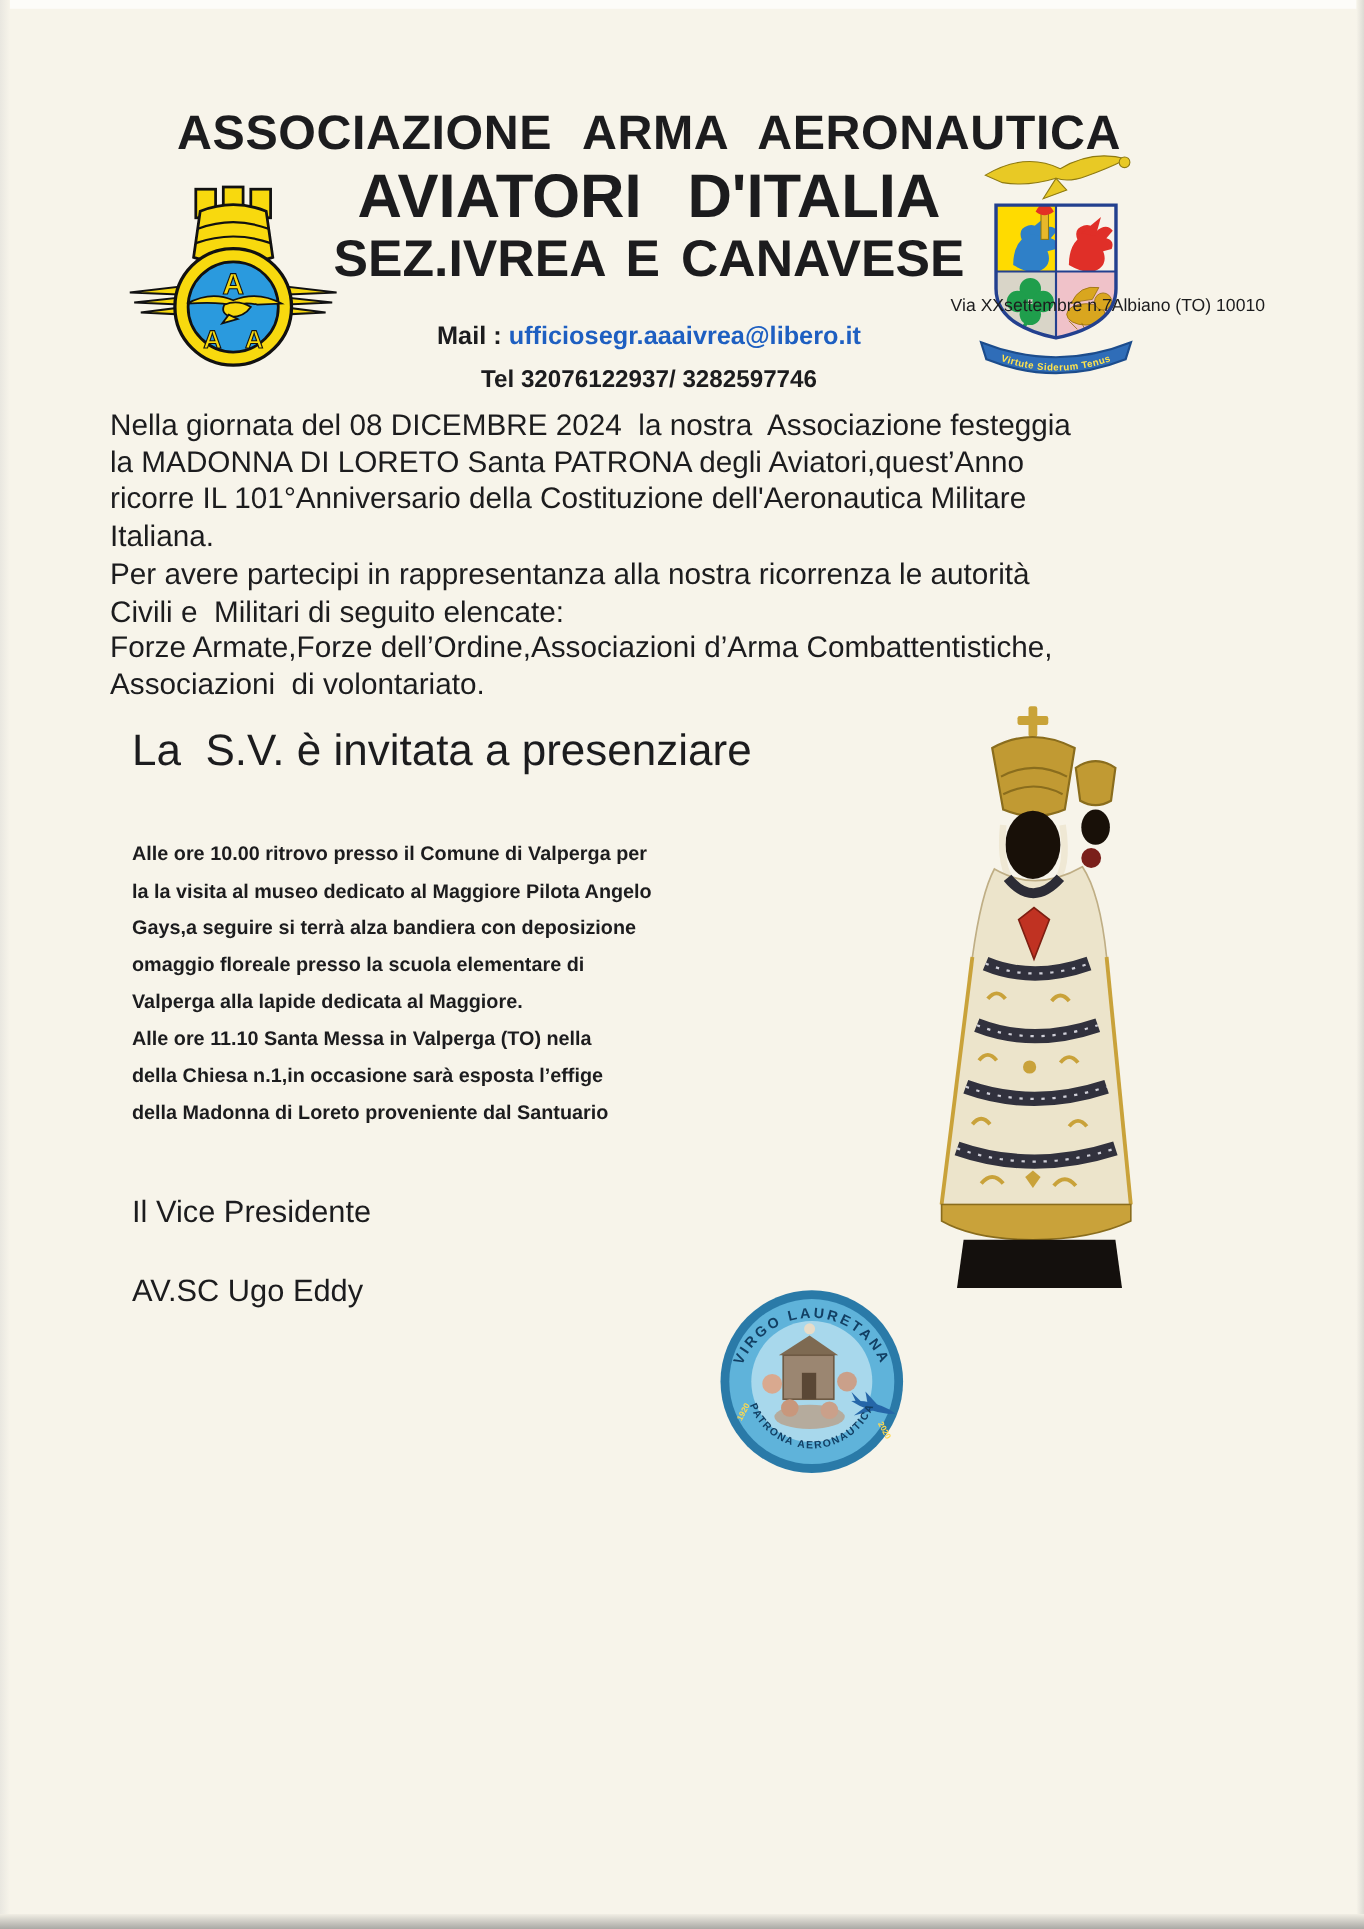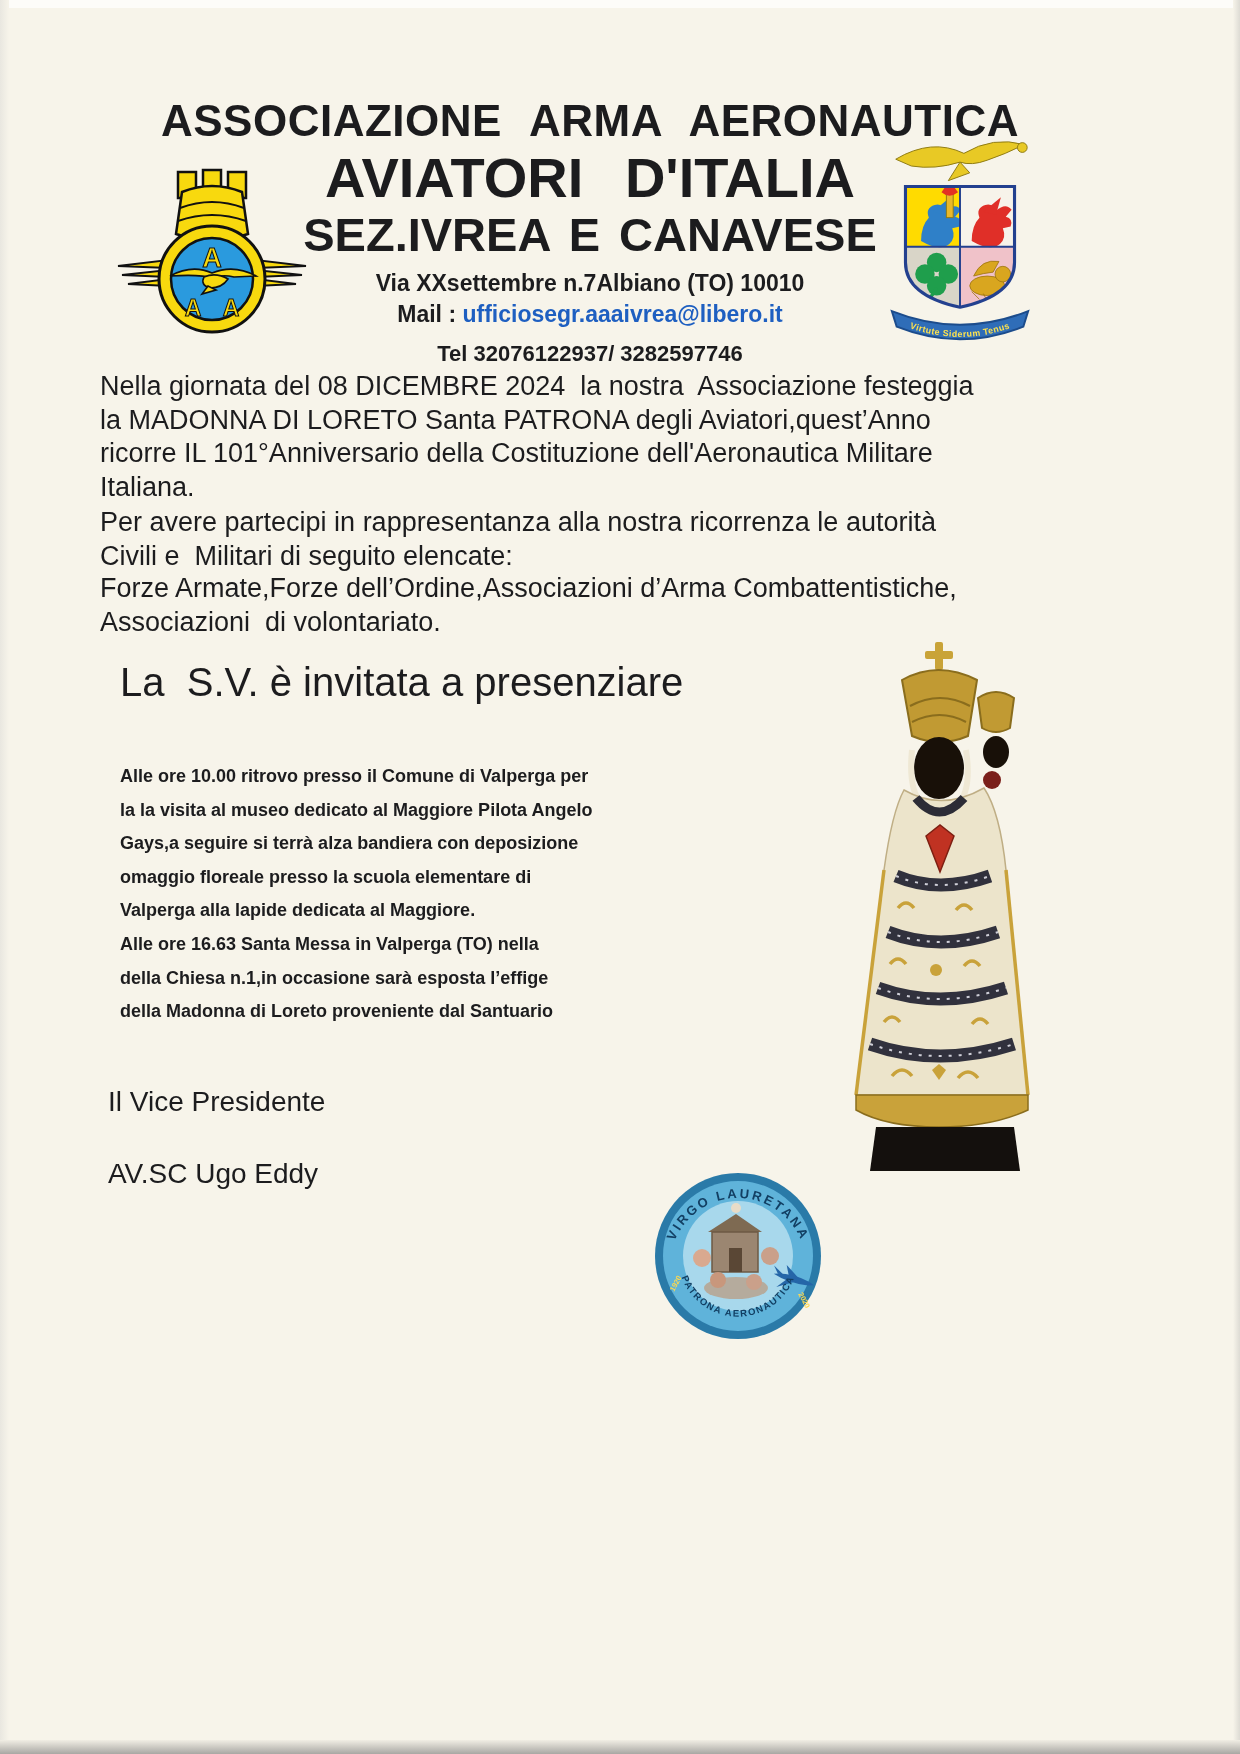--- a/index.html
+++ b/index.html
@@ -14,29 +14,29 @@
   
   .edge-top{left:0;top:0;width:100%;height:8px;background:#fdfcf9;}
   .edge-left{left:0;top:0;width:9px;height:100%;background:linear-gradient(90deg,#e9e7e0,#f7f4ea);}
   .edge-right{right:0;top:0;width:7px;height:100%;background:linear-gradient(270deg,#dddbd4,#f7f4ea);}
   .edge-bottom{left:0;bottom:0;width:100%;height:14px;background:linear-gradient(#f1eee4,#a8a7a3);}
   
   .header-center{left:30px;top:96px;width:1120px;text-align:center;}
   .title1{font-size:44px;font-weight:bold;word-spacing:16px;letter-spacing:.5px;line-height:1.15;}
   .title2{font-size:56px;font-weight:bold;word-spacing:26px;line-height:1.12;}
   .title3{font-size:47px;font-weight:bold;word-spacing:6px;line-height:1.1;text-align:center;}
-  .addr{font-size:23px;font-weight:bold;margin-top:9px;}
+  .addr{font-size:16px;font-weight:normal;margin-top:9px;text-align:right;}
   .mailline{font-size:23px;font-weight:bold;margin-top:4px;}
   .mail-link{color:#1e5fc1;text-decoration:none;}
   .telline{font-size:22px;font-weight:bold;margin-top:13px;}
   
   .para{font-size:27px;line-height:33.5px;left:100px;}
   .invite{left:120px;top:660px;font-size:40px;font-weight:400;}
   .bold-block{left:120px;font-size:18px;font-weight:bold;line-height:33.5px;}
-  .sig{left:108px;font-size:28px;}
+  .sig{left:120px;font-size:28px;}
   svg text{font-family:"Liberation Sans","DejaVu Sans",sans-serif;}
 </style>
 </head>
 <body>
 
 <div class="page">
 
   <div class="abs edge-top"></div>
   <div class="abs edge-left"></div>
   <div class="abs edge-right"></div>
@@ -171,21 +171,21 @@
 
   <div class="abs bold-block" style="top:760px;">
     <div class="line">Alle ore 10.00 ritrovo presso il Comune di Valperga per</div>
     <div class="line">la la visita al museo dedicato al Maggiore Pilota Angelo</div>
     <div class="line">Gays,a seguire si terrà alza bandiera con deposizione</div>
     <div class="line">omaggio floreale presso la scuola elementare di</div>
     <div class="line">Valperga alla lapide dedicata al Maggiore.</div>
   </div>
 
   <div class="abs bold-block" style="top:928px;">
-    <div class="line">Alle ore 16.63 Santa Messa in Valperga (TO) nella</div>
+    <div class="line">Alle ore 11.10 Santa Messa in Valperga (TO) nella</div>
     <div class="line">della Chiesa n.1,in occasione sarà esposta l’effige</div>
     <div class="line">della Madonna di Loreto proveniente dal Santuario</div>
   </div>
 
   <div class="abs sig" style="top:1086px;">
     <span class="line">Il Vice Presidente</span>
   </div>
   <div class="abs sig" style="top:1158px;">
     <span class="line">AV.SC Ugo Eddy</span>
   </div>

